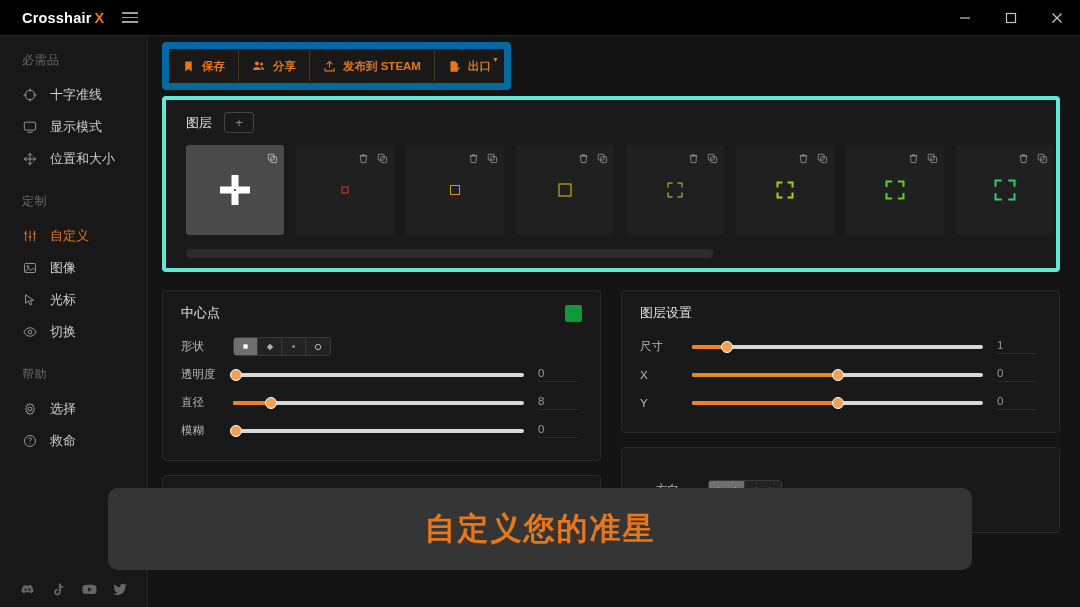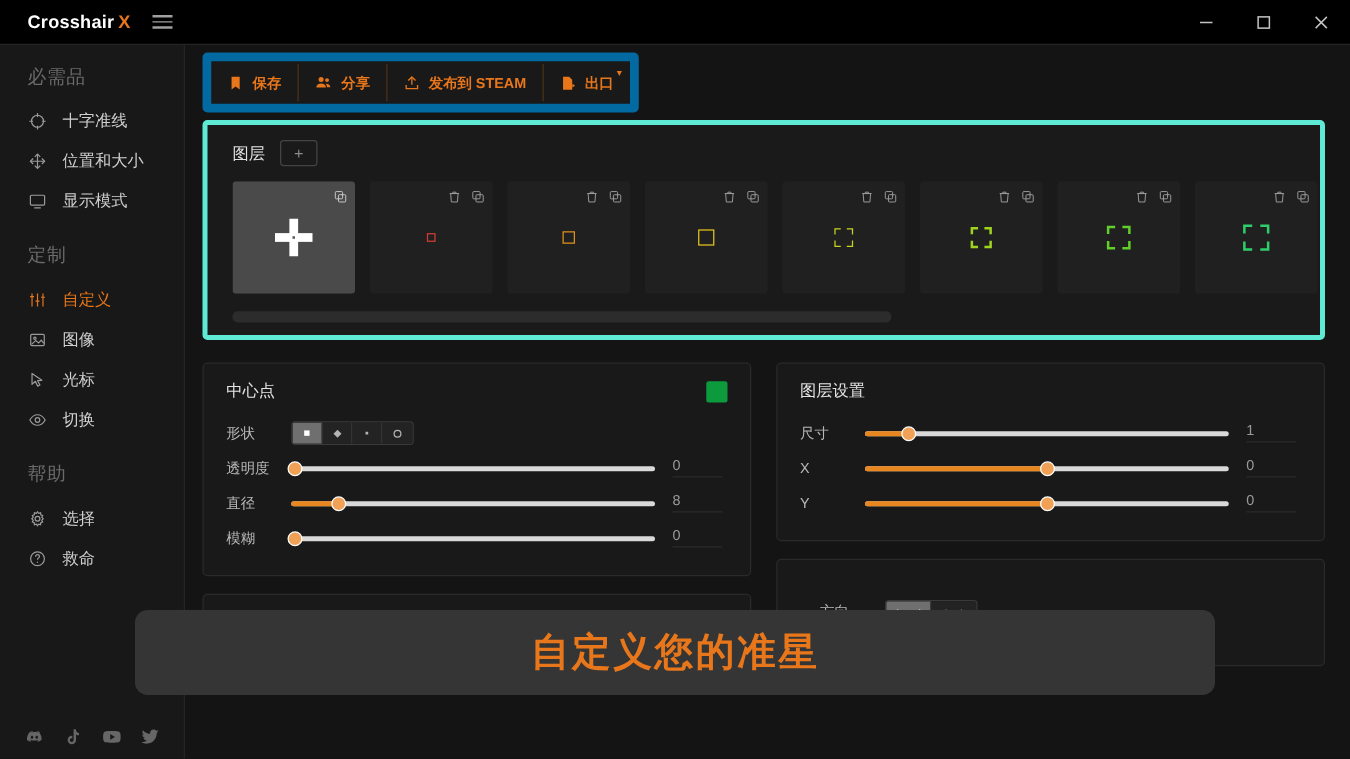--- a/index.html
+++ b/index.html
@@ -39,21 +39,21 @@
   
   .sidebar {
     width: 148px; min-width: 148px;
     background: #181818;
     border-right: 1px solid #242424;
     display: flex; flex-direction: column;
     padding-top: 16px;
     position: relative;
   }
   .sec-label {
-    font-size: 15px; color: #6a6a6a; padding: 0 0 0 22px; margin-bottom: 10px; letter-spacing: .5px;
+    font-size: 12px; color: #6a6a6a; padding: 0 0 0 22px; margin-bottom: 10px; letter-spacing: .5px;
   }
   .nav-item {
     display: flex; align-items: center; gap: 12px;
     height: 32px; padding-left: 22px; cursor: pointer;
     color: #cfcfcf; font-size: 13px;
   }
   .nav-item .ic { width: 16px; height: 16px; display: flex; align-items: center; justify-content: center; color: #9a9a9a; }
   .nav-item.active { color: #e8761a; }
   .nav-item.active .ic { color: #e8761a; }
   .nav-gap { height: 18px; }
@@ -150,21 +150,21 @@
   .strack { position: absolute; left: 0; right: 0; height: 4px; background: #d9d9d9; border-radius: 2px; }
   .sfill { position: absolute; left: 0; height: 4px; background: #e8861f; border-radius: 2px; }
   .sknob {
     position: absolute; width: 12px; height: 12px; border-radius: 50%;
     background: #f0a155; border: 1px solid #fff; transform: translateX(-6px); cursor: pointer;
   }
   .sval { width: 40px; font-size: 11.5px; color: #9a9a9a; text-align: left; border-bottom: 1px solid #2b2b2b; padding-bottom: 2px; }
 
   
   .toast {
-    position: absolute; left: 108px; top: 488px; width: 864px; height: 68px;
+    position: absolute; left: 108px; top: 488px; width: 864px; height: 82px;
     background: #353535; border-radius: 10px;
     display: flex; align-items: center; justify-content: center;
     color: #e8761a; font-size: 31px; font-weight: bold; letter-spacing: 2px;
     z-index: 50;
   }
 </style>
 </head>
 <body>
 
 <div class="app">
@@ -209,39 +209,39 @@
               <line x1="8" y1="0.5" x2="8" y2="4" stroke="currentColor" stroke-width="1.1"></line>
               <line x1="8" y1="12" x2="8" y2="15.5" stroke="currentColor" stroke-width="1.1"></line>
               <line x1="0.5" y1="8" x2="4" y2="8" stroke="currentColor" stroke-width="1.1"></line>
               <line x1="12" y1="8" x2="15.5" y2="8" stroke="currentColor" stroke-width="1.1"></line>
             </svg>
         </span>
         <span>十字准线</span>
       </div>
       <div class="nav-item">
         <span class="ic">
+          <svg width="14" height="14" viewBox="0 0 16 16">
+              <rect x="1.5" y="2.5" width="13" height="9" rx="1" fill="none" stroke="currentColor" stroke-width="1.1"></rect>
+              <line x1="5" y1="14" x2="11" y2="14" stroke="currentColor" stroke-width="1.1"></line>
+            </svg>
+        </span>
+        <span>显示模式</span>
+      </div>
+      <div class="nav-item">
+        <span class="ic">
           <svg width="14" height="14" viewBox="0 0 16 16" fill="none" stroke="currentColor" stroke-width="1.1">
               <line x1="8" y1="1.5" x2="8" y2="14.5"></line>
               <line x1="1.5" y1="8" x2="14.5" y2="8"></line>
               <polyline points="5.5,4 8,1.5 10.5,4"></polyline>
               <polyline points="5.5,12 8,14.5 10.5,12"></polyline>
               <polyline points="4,5.5 1.5,8 4,10.5"></polyline>
               <polyline points="12,5.5 14.5,8 12,10.5"></polyline>
             </svg>
         </span>
         <span>位置和大小</span>
-      </div>
-      <div class="nav-item">
-        <span class="ic">
-          <svg width="14" height="14" viewBox="0 0 16 16">
-              <rect x="1.5" y="2.5" width="13" height="9" rx="1" fill="none" stroke="currentColor" stroke-width="1.1"></rect>
-              <line x1="5" y1="14" x2="11" y2="14" stroke="currentColor" stroke-width="1.1"></line>
-            </svg>
-        </span>
-        <span>显示模式</span>
       </div>
 
       <div class="nav-gap"></div>
       <div class="sec-label">定制</div>
       <div class="nav-item active">
         <span class="ic">
           <svg width="14" height="14" viewBox="0 0 16 16" stroke="currentColor" stroke-width="1.1">
               <line x1="3" y1="2" x2="3" y2="14"></line>
               <line x1="8" y1="2" x2="8" y2="14"></line>
               <line x1="13" y1="2" x2="13" y2="14"></line>

